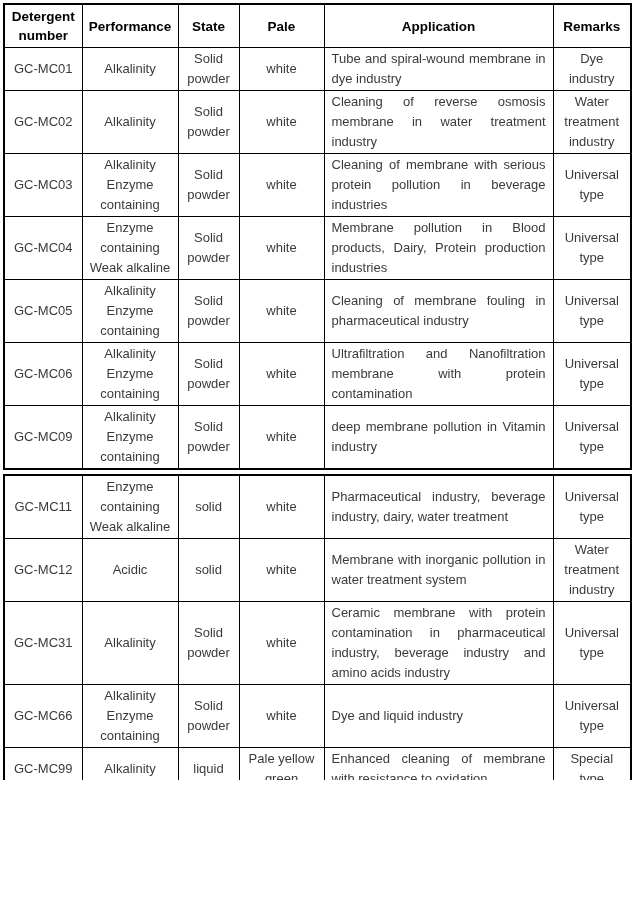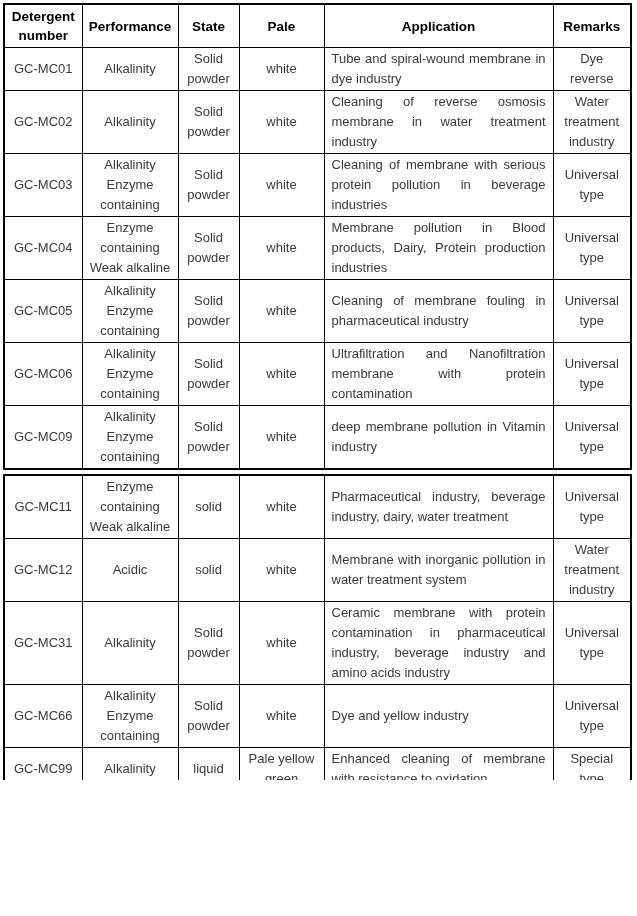--- a/index.html
+++ b/index.html
@@ -83,21 +83,21 @@
         <th>Remarks</th>
       </tr>
     </thead>
     <tbody>
         <tr>
     <td class="c-num">GC-MC01</td>
     <td class="c-perf">Alkalinity</td>
     <td class="c-state">Solid powder</td>
     <td class="c-color">white</td>
     <td class="c-app">Tube and spiral-wound membrane in dye industry</td>
-    <td class="c-rem">Dye reverse</td>
+    <td class="c-rem">Dye industry</td>
   </tr>
         <tr>
     <td class="c-num">GC-MC02</td>
     <td class="c-perf">Alkalinity</td>
     <td class="c-state">Solid powder</td>
     <td class="c-color">white</td>
     <td class="c-app">Cleaning of reverse osmosis membrane in water treatment industry</td>
     <td class="c-rem">Water treatment industry</td>
   </tr>
         <tr>
@@ -177,21 +177,21 @@
     <td class="c-state">Solid powder</td>
     <td class="c-color">white</td>
     <td class="c-app">Ceramic membrane with protein contamination in pharmaceutical industry, beverage industry and amino acids industry</td>
     <td class="c-rem">Universal type</td>
   </tr>
         <tr>
     <td class="c-num">GC-MC66</td>
     <td class="c-perf">Alkalinity Enzyme containing</td>
     <td class="c-state">Solid powder</td>
     <td class="c-color">white</td>
-    <td class="c-app">Dye and yellow industry</td>
+    <td class="c-app">Dye and liquid industry</td>
     <td class="c-rem">Universal type</td>
   </tr>
         <tr>
     <td class="c-num">GC-MC99</td>
     <td class="c-perf">Alkalinity</td>
     <td class="c-state">liquid</td>
     <td class="c-color">Pale yellow green</td>
     <td class="c-app">Enhanced cleaning of membrane with resistance to oxidation</td>
     <td class="c-rem">Special type</td>
   </tr>

